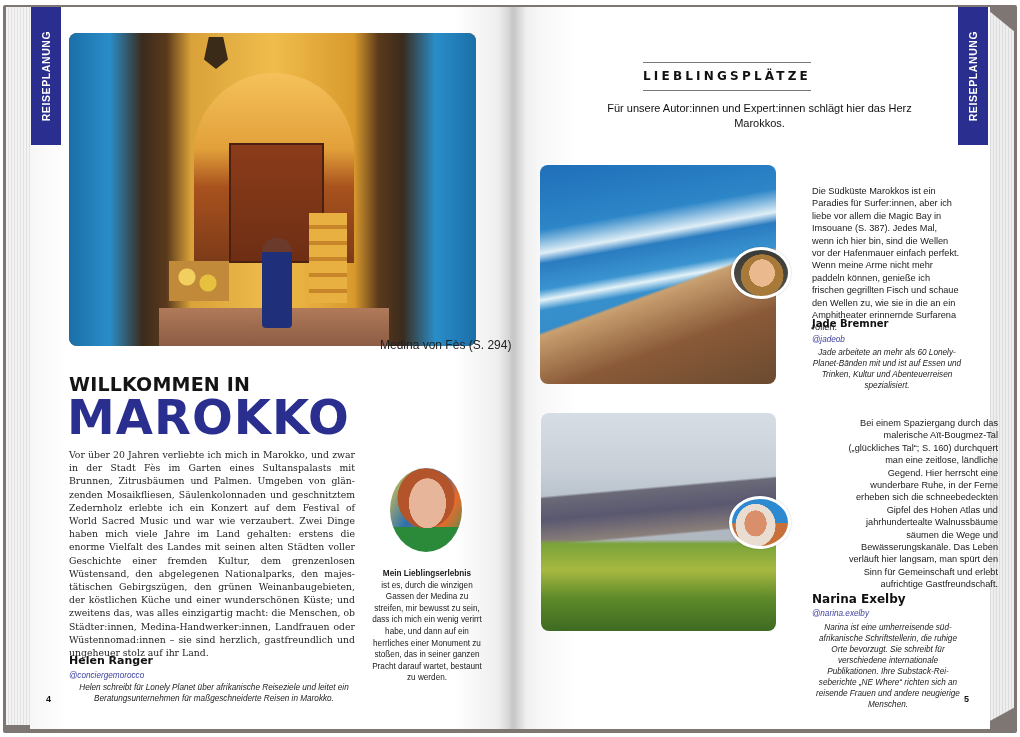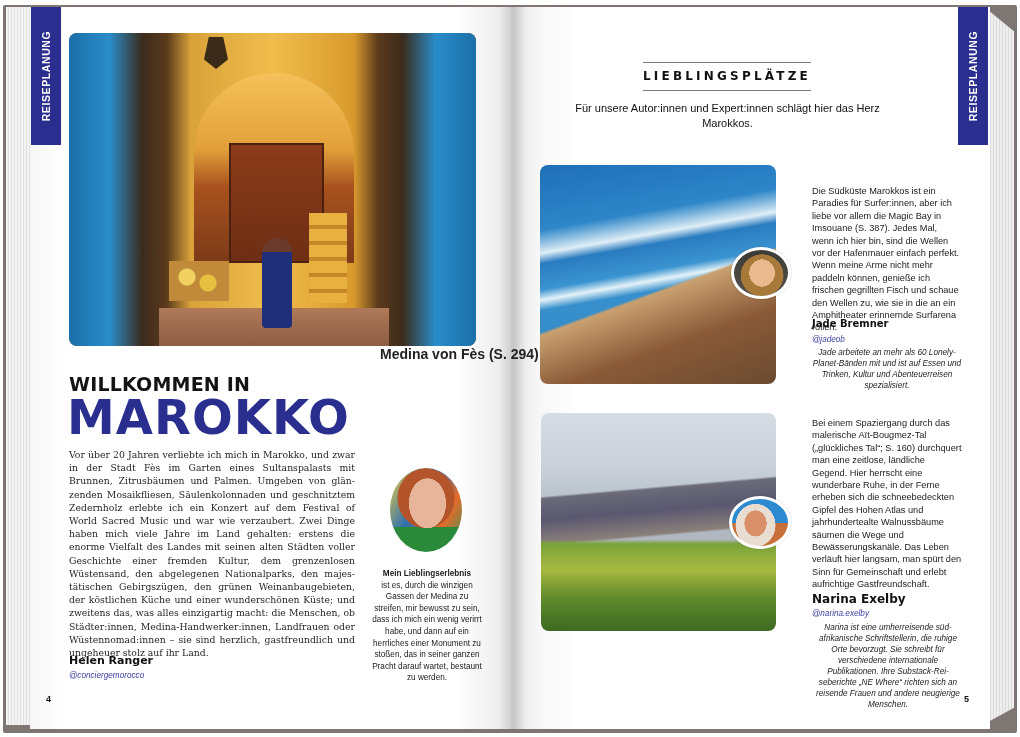--- a/index.html
+++ b/index.html
@@ -33,21 +33,21 @@
     background: linear-gradient(90deg, #1b6fa8 0%, #2a8dc8 10%, #3b2b1c 18%, #5b3a1c 24%, #d9a23a 30%, #f0bd4c 50%, #d99a2d 70%, #5b3a1c 76%, #3b2b1c 82%, #2a8dc8 90%, #1b6fa8 100%); }
   .hero-photo .arch-inner { position: absolute; left: 125px; top: 40px; width: 160px; height: 190px; border-radius: 80px 80px 0 0;
     background: linear-gradient(180deg, #f5c15a 0%, #e2a03a 40%, #a8521e 60%, #7c3a18 100%); }
   .hero-photo .door { position: absolute; left: 160px; top: 110px; width: 95px; height: 120px; background: linear-gradient(180deg, #8b3c1a, #6e2e14); border: 2px solid #4a2010; }
   .hero-photo .floor { position: absolute; left: 90px; top: 275px; width: 230px; height: 40px; background: linear-gradient(180deg, #b07a5a, #8a5a42); }
   .hero-photo .stall { position: absolute; left: 100px; top: 228px; width: 60px; height: 40px; background: radial-gradient(circle at 30% 40%, #f2d060 0 8px, transparent 9px), radial-gradient(circle at 65% 55%, #e8c040 0 8px, transparent 9px), #c08a3a; }
   .hero-photo .crates { position: absolute; left: 240px; top: 180px; width: 38px; height: 90px; background: repeating-linear-gradient(180deg, #e8b040 0 12px, #c8862a 12px 16px); }
   .hero-photo .walker { position: absolute; left: 193px; top: 205px; width: 30px; height: 90px; border-radius: 14px 14px 4px 4px; background: linear-gradient(180deg, #6b3a2a 0 14px, #1f2f7a 14px 100%); }
   .hero-photo .lantern { position: absolute; left: 135px; top: 4px; width: 24px; height: 32px; background: #3a2a18; clip-path: polygon(20% 0, 80% 0, 100% 70%, 50% 100%, 0 70%); }
 
-  .photo-caption { position: absolute; left: 380px; top: 346px; font-size: 14px; font-weight: 700; color: #222; font-family: "Liberation Sans", sans-serif; }
+  .photo-caption { position: absolute; left: 380px; top: 338px; font-size: 12px; font-weight: 400; color: #222; font-family: "Liberation Sans", sans-serif; }
 
   .kicker { position: absolute; left: 69px; top: 373px; font-size: 19px; font-weight: 700; color: #141414; letter-spacing: 0.2px; font-family: "DejaVu Sans", sans-serif; }
   .headline { position: absolute; left: 67px; top: 393px; font-size: 48px; font-weight: 700; color: #2a2f8f; letter-spacing: 1px; font-family: "DejaVu Sans", sans-serif; line-height: 1; }
 
   .intro-body { position: absolute; left: 69px; top: 448px; width: 286px; font-family: "DejaVu Serif", serif; font-size: 9.3px; line-height: 13.2px; color: #1e1e1e; text-align: justify; hyphens: manual; }
 
   .author-name { position: absolute; font-weight: 700; font-size: 11px; color: #111; font-family: "DejaVu Sans", sans-serif; }
   .author-handle { position: absolute; font-style: italic; font-size: 8.2px; color: #3b3fa0; }
   .author-bio { position: absolute; font-style: italic; font-size: 8.2px; line-height: 11px; color: #222; text-align: center; }
 
@@ -75,40 +75,40 @@
                 linear-gradient(180deg, #2d8ad0 0 50%, #c8703a 50% 100%); }
 
   .favorite-text { position: absolute; left: 371px; top: 568px; width: 112px; text-align: center; font-size: 8.2px; line-height: 11.6px; color: #1a1a1a; font-family: "Liberation Sans", sans-serif; }
   .favorite-text b { font-weight: 700; display: block; }
 
   
   .section-rule { position: absolute; left: 643px; width: 168px; height: 1px; background: #7a7a7a; }
   .rule-top { top: 62px; }
   .rule-bottom { top: 90px; }
   .section-title { position: absolute; left: 643px; top: 69px; width: 168px; text-align: center; font-size: 12px; font-weight: 700; letter-spacing: 3.2px; color: #111; font-family: "DejaVu Sans", sans-serif; }
-  .section-subtitle { position: absolute; left: 560px; top: 101px; width: 335px; text-align: center; font-size: 11px; line-height: 15px; color: #111; }
+  .section-subtitle { position: absolute; left: 592px; top: 101px; width: 335px; text-align: center; font-size: 11px; line-height: 15px; color: #111; }
 
   .place-photo { position: absolute; border-radius: 8px; overflow: hidden; }
   .photo-coast { left: 540px; top: 165px; width: 236px; height: 219px;
     background:
       linear-gradient(160deg, transparent 0 55%, #c9a070 56%, #8a5a38 75%, #6a4a30 100%),
       linear-gradient(170deg, #1f6fb8 0%, #2d86c8 25%, #dfeef6 34%, #2a7cc0 38%, #3a94d0 48%, #e4f2f8 52%, #3790cc 56%, #2a7cc0 100%); }
   .photo-valley { left: 541px; top: 413px; width: 235px; height: 218px;
     background:
       linear-gradient(180deg, transparent 0 58%, #7aa33a 60%, #a7b840 72%, #5e8a2a 85%, #3e6a22 100%),
       linear-gradient(175deg, transparent 0 35%, #6a6a78 36%, #5a5870 45%, #8a7f7a 55%, transparent 56%),
       linear-gradient(180deg, #d7dde4 0%, #c9d0d8 25%, #b8c0ca 40%, #9aa0a8 100%); }
 
   .place-body { position: absolute; font-size: 9.2px; line-height: 12.4px; color: #1a1a1a; font-family: "Liberation Sans", sans-serif; }
   .jade-body { left: 812px; top: 165px; width: 148px; margin-top: 20px; }
   .jade-name { left: 812px; top: 318px; font-size: 10px; }
   .jade-handle { left: 812px; top: 335px; }
   .jade-bio { left: 812px; top: 347px; width: 150px; }
 
-  .narina-body { left: 812px; top: 417px; width: 150px; }
+  .narina-body { left: 848px; top: 417px; width: 150px; text-align: right; }
   .narina-name { left: 812px; top: 592px; font-size: 12px; }
   .narina-handle { left: 812px; top: 609px; }
   .narina-bio { left: 812px; top: 622px; width: 152px; }
 </style>
 </head>
 <body>
 
 <div class="book-bg">
   <div class="cover"></div>
   <div class="edge-left"></div>
@@ -144,20 +144,21 @@
   <p class="intro-body">Vor über 20 Jahren verliebte ich mich in Marokko, und zwar in der Stadt Fès im Garten eines Sultanspalasts mit Brunnen, Zitrusbäumen und Palmen. Umgeben von glän­zenden Mosaikfliesen, Säulenkolonnaden und geschnitz­tem Zedernholz erlebte ich ein Konzert auf dem Festival of World Sacred Music und war wie verzaubert. Zwei Din­ge haben mich viele Jahre im Land gehalten: erstens die enorme Vielfalt des Landes mit seinen alten Städten vol­ler Geschichte einer fremden Kultur, dem grenzenlosen Wüstensand, den abgelegenen Nationalparks, den majes­tätischen Gebirgszügen, den grünen Weinanbaugebieten, der köstlichen Küche und einer wunderschönen Küste; und zweitens das, was alles einzigartig macht: die Menschen, ob Städter:innen, Medina-Handwerker:innen, Landfrauen oder Wüstennomad:innen – sie sind herzlich, gastfreund­lich und ungeheuer stolz auf ihr Land.</p>
 
   <div class="portrait portrait-helen"></div>
   <div class="favorite-text">
     <b>Mein Lieblingserlebnis</b>
     <span>ist es, durch die winzigen Gassen der Medina zu streifen, mir bewusst zu sein, dass ich mich ein wenig verirrt habe, und dann auf ein herrliches einer Monument zu stoßen, das in seiner ganzen Pracht darauf wartet, bestaunt zu werden.</span>
   </div>
 
   <div class="author-name left-name">Helen Ranger</div>
   <div class="author-handle left-handle">@conciergemorocco</div>
+  <div class="author-bio left-bio">Helen schreibt für Lonely Planet über afrikanische Reiseziele und leitet ein Beratungsunternehmen für maßgeschneiderte Reisen in Marokko.</div>
   <div class="page-number pn-left">4</div>
 
   <div class="section-rule rule-top"></div>
   <div class="section-title">LIEBLINGSPLÄTZE</div>
   <div class="section-rule rule-bottom"></div>
   <div class="section-subtitle">Für unsere Autor:innen und Expert:innen schlägt hier das Herz Marokkos.</div>
 
   <div class="place-photo photo-coast" role="img" aria-label="Aerial view of the surf bay at Imsouane with waves rolling onto a sandy beach"></div>
   <div class="portrait portrait-jade"></div>
   <p class="place-body jade-body">Die Südküste Marokkos ist ein Paradies für Surfer:innen, aber ich liebe vor allem die Magic Bay in Imsouane (S. 387). Jedes Mal, wenn ich hier bin, sind die Wellen vor der Hafenmauer einfach perfekt. Wenn meine Arme nicht mehr paddeln können, genieße ich frischen gegrillten Fisch und schaue den Wellen zu, wie sie in die an ein Amphitheater erinnernde Surfarena rollen.</p>

